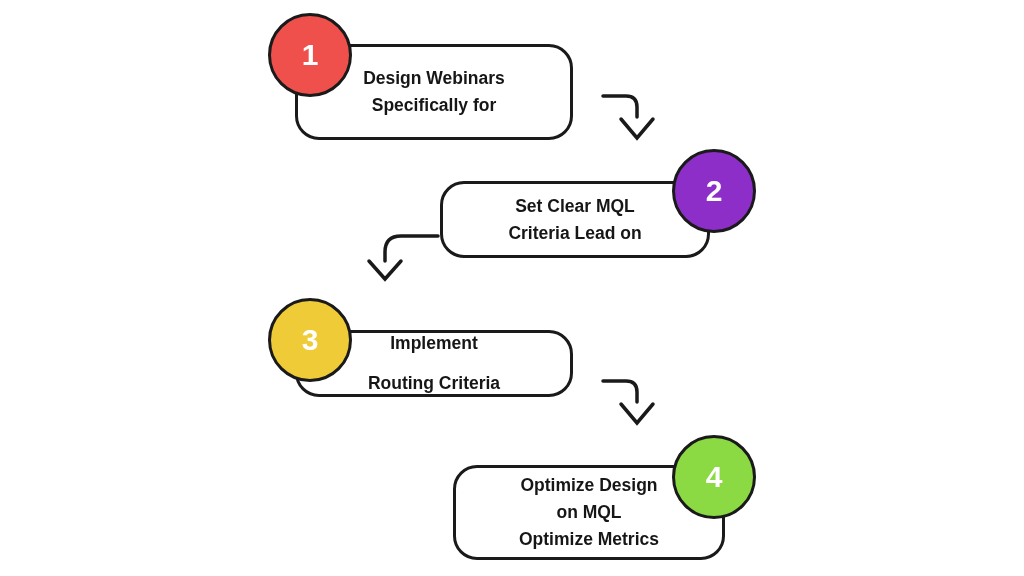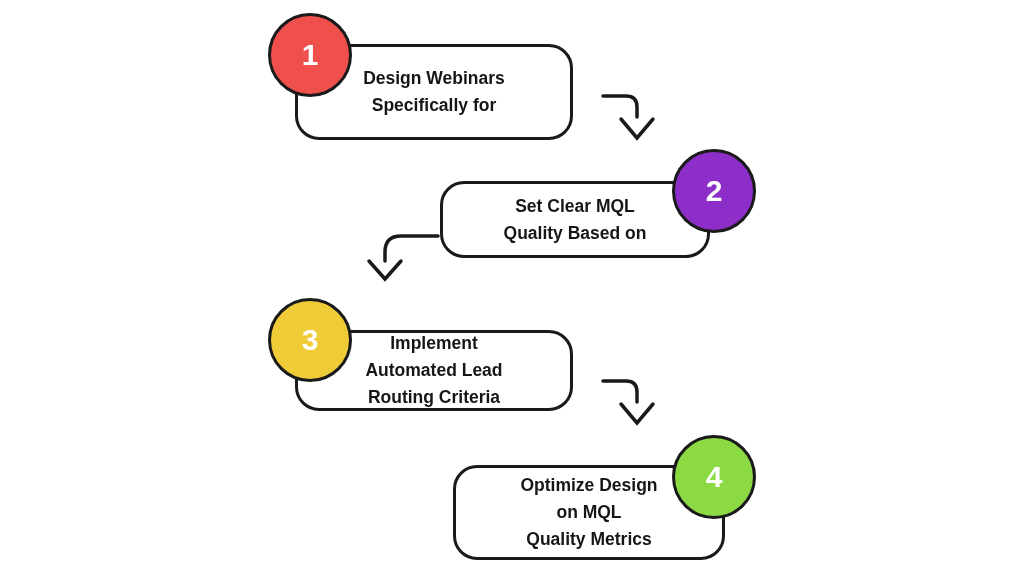--- a/index.html
+++ b/index.html
@@ -63,21 +63,21 @@
     stroke-linecap: round;
     stroke-linejoin: miter;
   }
   
   .card-1  { left: 295px; top: 44px;  width: 278px; height: 96px; }
   .badge-1 { left: 268px; top: 13px; }
   
   .card-2  { left: 440px; top: 181px; width: 270px; height: 77px; }
   .badge-2 { left: 672px; top: 149px; }
   
-  .card-3  { left: 295px; top: 330px; width: 278px; height: 81px; }
+  .card-3  { left: 295px; top: 330px; width: 278px; height: 67px; gap: 13px; }
   .badge-3 { left: 268px; top: 298px; }
   
   .card-4  { left: 453px; top: 465px; width: 272px; height: 95px; }
   .badge-4 { left: 672px; top: 435px; }
   
   .arrow-1 { left: 597px; top: 86px; }
   .arrow-2 { left: 358px; top: 226px; }
   .arrow-3 { left: 597px; top: 371px; }
 </style>
 </head>
@@ -93,47 +93,46 @@
     <span>1</span>
   </div>
 
   <svg class="arrow arrow-1" width="70" height="62" viewBox="0 0 70 62">
     <path d="M6 10 H29 Q40 10 40 21 V31"></path>
     <path d="M24 33 L40 52 L56 33"></path>
   </svg>
 
   <div class="card card-2">
     <div class="line">Set Clear MQL</div>
-    <div class="line">Quality Based on</div>
+    <div class="line">Criteria Lead on</div>
   </div>
   <div class="badge badge-2" style="background-color: rgb(141, 46, 201);">
     <span>2</span>
   </div>
 
   <svg class="arrow arrow-2" width="85" height="62" viewBox="0 0 85 62">
     <path d="M80 10 H43 Q27 10 27 26 V35"></path>
     <path d="M11 35 L27 53 L43 35"></path>
   </svg>
 
   <div class="card card-3">
     <div class="line">Implement</div>
-    <div class="line">Automated Lead</div>
     <div class="line">Routing Criteria</div>
   </div>
   <div class="badge badge-3" style="background-color: rgb(240, 203, 56);">
     <span>3</span>
   </div>
 
   <svg class="arrow arrow-3" width="70" height="62" viewBox="0 0 70 62">
     <path d="M6 10 H29 Q40 10 40 21 V31"></path>
     <path d="M24 33 L40 52 L56 33"></path>
   </svg>
 
   <div class="card card-4">
     <div class="line">Optimize Design</div>
     <div class="line">on MQL</div>
-    <div class="line">Quality Metrics</div>
+    <div class="line">Optimize Metrics</div>
   </div>
   <div class="badge badge-4" style="background-color: rgb(139, 217, 67);">
     <span>4</span>
   </div>
 
 </div>
 
 </body></html>

